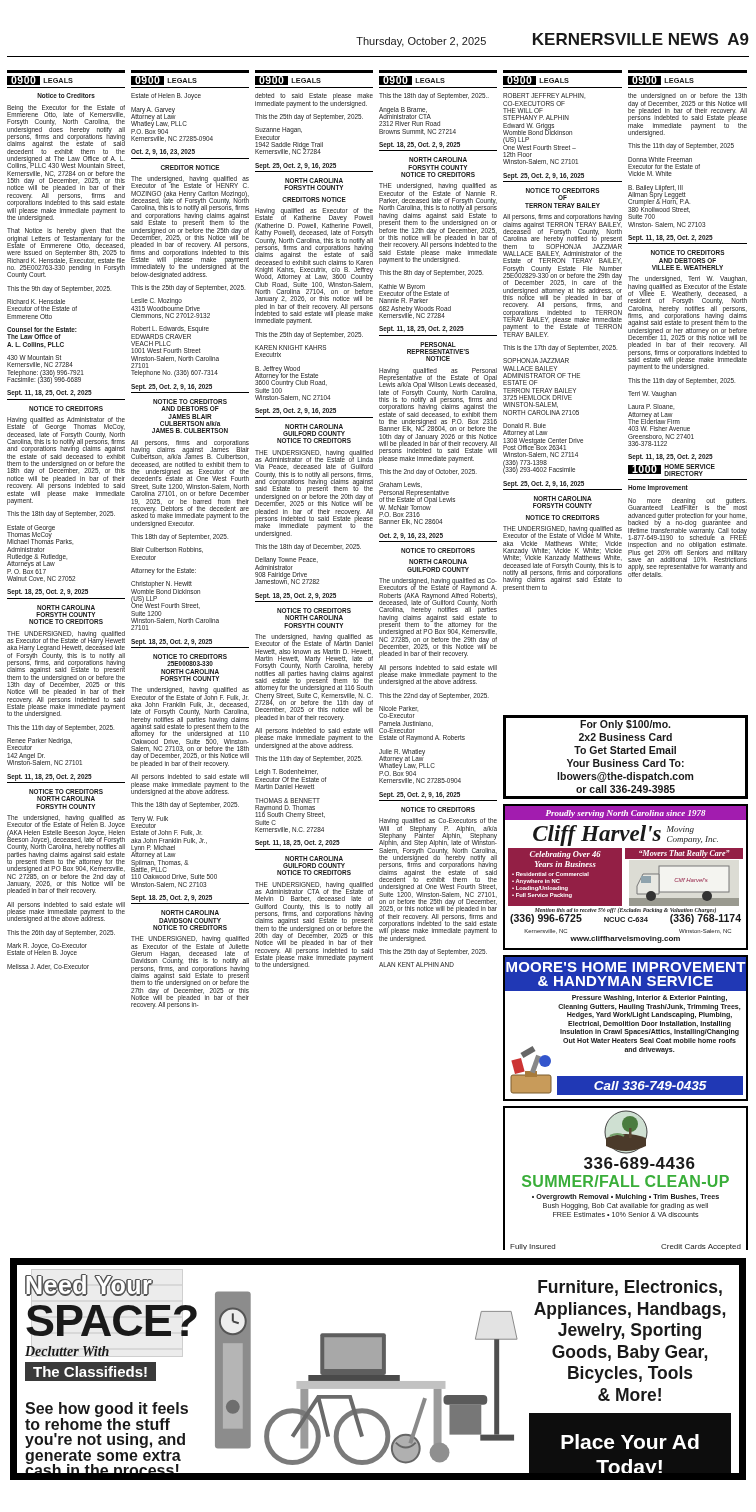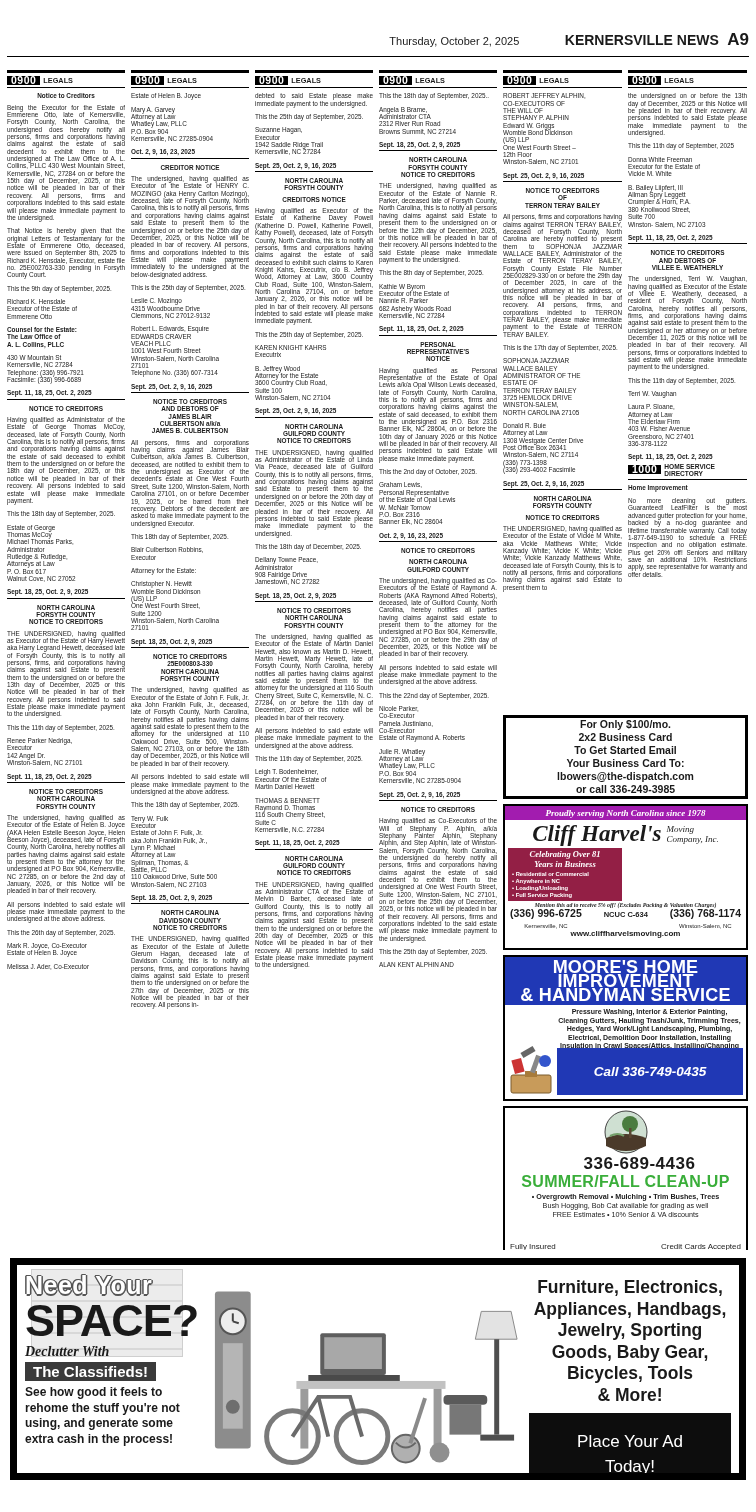--- a/index.html
+++ b/index.html
@@ -2,21 +2,21 @@
 <html><head>
 <meta charset="utf-8">
 <style>
   html,body{margin:0;padding:0;background:#fff;}
   .page{position:relative;width:756px;height:1512px;background:#fff;overflow:hidden;
         font-family:"Liberation Sans",sans-serif;color:#1a1a1a;}
   
   .pg-header{position:absolute;top:30px;left:7px;right:7px;text-align:right;
              border-bottom:1.5px solid #000;padding-bottom:6px;}
   .pg-date{font-size:11px;}
-  .pg-pub{font-size:14px;font-weight:bold;margin-left:5px;padding-left:36px;}
+  .pg-pub{font-size:17px;font-weight:bold;margin-left:5px;padding-left:36px;}
   .pg-num{font-size:17px;font-weight:bold;margin-left:4px;}
   
   .main{position:absolute;top:70px;left:7px;display:flex;gap:6px;align-items:flex-start;}
   .legal-col{width:118px;flex:none;height:1180px;overflow:hidden;
              font-size:6.4px;line-height:7.35px;text-align:left;}
   .right-region{width:245px;flex:none;height:1180px;overflow:hidden;}
   .right-cols{display:flex;gap:6px;height:640px;overflow:hidden;}
   .right-cols .legal-col{width:119px;height:640px;}
   .col-rule{height:3px;background:#000;margin-bottom:3px;}
   .badge-row{display:flex;align-items:center;gap:3px;border-bottom:1px solid #000;
@@ -52,25 +52,25 @@
                 font-style:italic;font-weight:bold;font-size:8px;text-align:center;padding:1px 0;}
   .cliff-truck{display:block;margin:1px auto 0;}
   .cliff-mention{font-family:"Liberation Serif",serif;font-style:italic;font-weight:bold;
                  font-size:5.8px;text-align:center;margin-top:1px;}
   .cliff-phones{display:flex;justify-content:space-between;align-items:flex-start;padding:0 5px;}
   .cliff-phone{font-weight:bold;font-size:10.5px;line-height:11px;text-align:center;}
   .cliff-city{font-size:6px;font-weight:normal;}
   .cliff-license{font-weight:bold;font-size:7.5px;margin-top:2px;}
   .cliff-site{font-weight:bold;font-size:8px;text-align:center;margin-top:-3px;}
   .moores{border:2px solid #000;height:142px;overflow:hidden;position:relative;}
-  .moores-head{background:#2038b5;color:#fff;font-weight:bold;font-size:18px;line-height:14px;
+  .moores-head{background:#2038b5;color:#fff;font-weight:bold;font-size:15px;line-height:14px;
                text-align:center;white-space:pre-line;padding:3px 0;letter-spacing:.2px;}
   .moores-body{font-weight:bold;font-size:7px;line-height:8.6px;text-align:center;padding:3px 4px 0 52px;}
   .moores-call{position:absolute;left:52px;right:3px;bottom:4px;background:#2038b5;color:#fff;
-               font-weight:bold;font-style:italic;font-size:13.5px;text-align:center;padding:16px 0;}
+               font-weight:bold;font-style:italic;font-size:13.5px;text-align:center;padding:2px 0;}
   .moores-tools{position:absolute;left:2px;bottom:2px;}
   .cleanup{border:2px solid #000;height:146px;overflow:hidden;text-align:center;position:relative;}
   .cleanup-logo{display:block;margin:2px auto 0;}
   .cleanup-phone{font-weight:bold;font-size:17px;letter-spacing:.5px;padding-left:28px;}
   .cleanup-title{color:#3aae3a;font-weight:bold;font-size:16px;letter-spacing:.3px;margin-top:-1px;}
   .cleanup-l1{font-size:7.2px;font-weight:bold;margin-top:1px;}
   .cleanup-l2,.cleanup-l3{font-size:7.2px;}
   .cleanup-foot{position:absolute;left:5px;right:5px;bottom:3px;display:flex;
                 justify-content:space-between;font-size:8px;}
   
@@ -80,25 +80,25 @@
   .bn-left{width:172px;flex:none;padding:6px 4px 0 8px;position:relative;}
   .garage{position:absolute;top:4px;left:14px;width:150px;height:86px;
           background:repeating-linear-gradient(#ececec 0 14px,#d8d8d8 14px 16px);border:1px solid #cfcfcf;}
   .ny{position:relative;font-size:25px;font-weight:bold;color:#fff;letter-spacing:.5px;
       text-shadow:-1.5px 0 #555,1.5px 0 #555,0 -1.5px #555,0 1.5px #555,-1px -1px #555,1px 1px #555;}
   .space{position:relative;font-size:45px;font-weight:800;letter-spacing:-1px;line-height:42px;color:#1a1a1a;}
   .declutter{position:relative;font-family:"Liberation Serif",serif;font-style:italic;
              font-weight:bold;font-size:14px;margin:2px 0 2px;}
   .classifieds{position:relative;display:inline-block;background:#3a3a3a;color:#fff;
                font-weight:bold;font-size:15px;padding:1px 8px;}
-  .pitch{position:relative;font-weight:bold;font-size:12px;line-height:15.5px;margin-top:4px;}
+  .pitch{position:relative;font-weight:bold;font-size:16px;line-height:15.5px;margin-top:20px;}
   .bn-mid{flex:1;display:flex;align-items:flex-end;justify-content:center;overflow:hidden;}
   .bn-right{width:202px;flex:none;text-align:center;padding:12px 8px 0 0;}
   .items{font-weight:bold;font-size:17.5px;line-height:21.5px;white-space:pre-line;}
-  .cta{background:#0d0d0d;color:#fff;font-weight:normal;font-size:17px;line-height:25px;
+  .cta{background:#0d0d0d;color:#fff;font-weight:bold;font-size:21px;line-height:25px;
        white-space:pre-line;padding:16px 6px;margin-top:7px;}
 </style>
 </head>
 <body>
 
 <div class="page">
 
   <div class="pg-header">
     <span class="pg-date">Thursday, October 2, 2025</span>
     <span class="pg-pub">KERNERSVILLE NEWS</span>
@@ -456,26 +456,39 @@
 
       <div class="ad cliff">
         <div class="cliff-banner">Proudly serving North Carolina since 1978</div>
         <div class="cliff-namerow">
           <span class="cliff-name">Cliff Harvel's</span>
           <span class="cliff-sub">Moving
 Company, Inc.</span>
         </div>
         <div class="cliff-mid">
           <div class="cliff-box">
-            <div class="cliff-box-title">Celebrating Over 81
+            <div class="cliff-box-title">Celebrating Over 46
 Years in Business</div>
             <div class="cliff-bullets">• Residential or Commercial
 • Anywhere in NC
 • Loading/Unloading
 • Full Service Packing</div>
+          </div>
+          <div class="cliff-right">
+            <div class="cliff-slogan">“Movers That Really Care”</div>
+            <svg class="cliff-truck" width="110" height="46" viewBox="0 0 110 46">
+              <rect x="0" y="0" width="110" height="46" fill="#dcdcd4"></rect>
+              <rect x="0" y="38" width="110" height="8" fill="#9a9a90"></rect>
+              <rect x="30" y="6" width="70" height="26" fill="#f4f4f0" stroke="#777"></rect>
+              <path d="M30 14 L14 14 L8 26 L8 34 L30 34 Z" fill="#e8e8e2" stroke="#777"></path>
+              <rect x="12" y="16" width="10" height="7" fill="#8fa3ad"></rect>
+              <circle cx="22" cy="36" r="5" fill="#333"></circle>
+              <circle cx="78" cy="36" r="5" fill="#333"></circle>
+              <text x="62" y="22" font-size="6" fill="#931f45" font-style="italic" text-anchor="middle">Cliff Harvel's</text>
+            </svg>
           </div>
         </div>
         <div class="cliff-mention">Mention this ad to receive 5% off! (Excludes Packing &amp; Valuation Charges)</div>
         <div class="cliff-phones">
           <div class="cliff-phone">
             <span>(336) 996-6725</span><br>
             <span class="cliff-city">Kernersville, NC</span>
           </div>
           <div class="cliff-license">NCUC C-634</div>
           <div class="cliff-phone">

